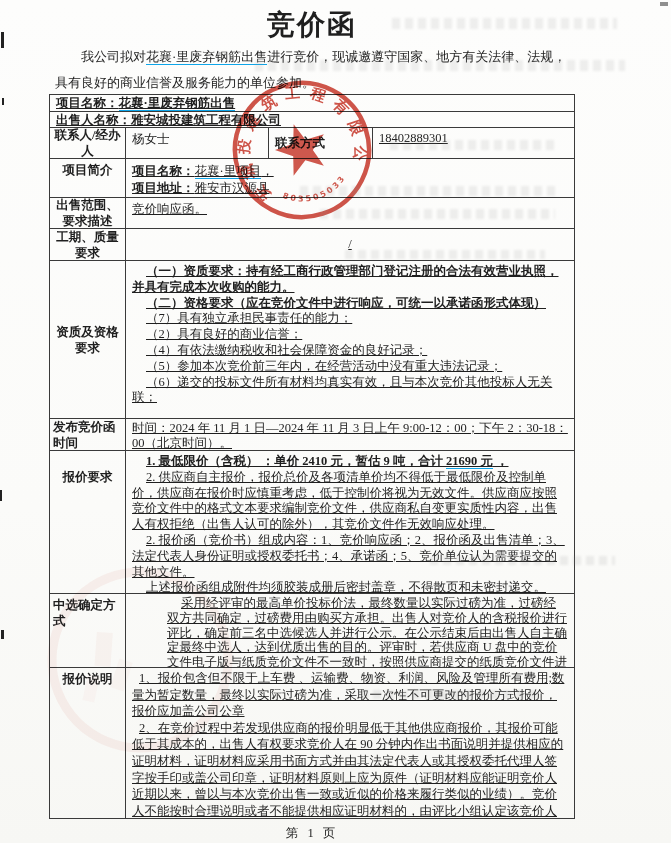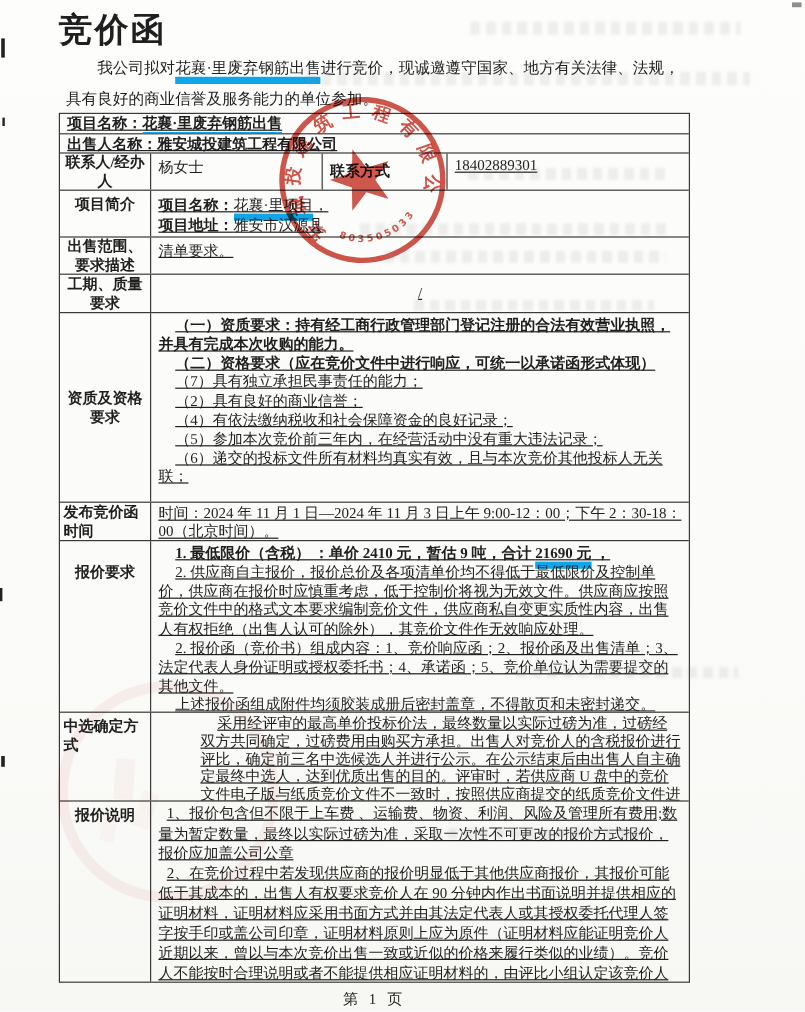--- a/index.html
+++ b/index.html
@@ -5,25 +5,25 @@
   html,body{margin:0;padding:0;}
   body{
     width:671px;height:843px;position:relative;overflow:hidden;
     background:linear-gradient(180deg,#fdfdfc 0%,#fbfbf9 60%,#f7f7f4 100%);
     font-family:"Liberation Serif","DejaVu Serif",serif;
     color:#1f1f1f;
   }
   .page{position:absolute;inset:0;}
   .doc-title{
     position:absolute;left:49px;top:6px;width:526px;
-    text-align:left;font-size:28px;font-weight:bold;letter-spacing:2px;
+    text-align:center;font-size:28px;font-weight:bold;letter-spacing:2px;
   }
   .intro{position:absolute;left:55px;top:44px;width:522px;font-size:13px;line-height:26px;}
   .intro .l1{text-indent:26px;white-space:nowrap;}
-  .u{border-bottom:6px solid #0ea5e9;padding-bottom:0px;}
+  .u{border-bottom:1px solid #0ea5e9;padding-bottom:0px;}
   
   .tbl{
     position:absolute;left:49px;top:94px;width:526px;
     border:1px solid #3a3a3a;box-sizing:border-box;
     font-size:12.5px;
   }
   .trow{display:flex;border-bottom:1px solid #3a3a3a;box-sizing:border-box;align-items:stretch;}
   .trow:last-child{border-bottom:none;}
   .cell{box-sizing:border-box;border-right:1px solid #3a3a3a;padding:1px 6px;overflow:hidden;}
   .cell:last-child{border-right:none;text-decoration:underline;}
@@ -86,21 +86,21 @@
     <div class="trow" style="height:39px">
       <div class="cell lc top">项目简介</div>
       <div class="cell vc" style="padding-top:4px;line-height:17px;">
         <div><span class="bold">项目名称：</span><span class="u">花襄·里项目</span><span>，</span></div>
         <div><span class="bold">项目地址：</span><span>雅安市汉源县</span></div>
       </div>
     </div>
 
     <div class="trow" style="height:31px">
       <div class="cell lc">出售范围、要求描述</div>
-      <div class="cell vc" style="padding-top:3px;">清单要求。</div>
+      <div class="cell vc" style="padding-top:3px;">竞价响应函。</div>
     </div>
 
     <div class="trow" style="height:32px">
       <div class="cell lc">工期、质量要求</div>
       <div class="cell vc center-slash">/</div>
     </div>
 
     <div class="trow" style="height:158px">
       <div class="cell lc">资质及资格要求</div>
       <div class="cell vc lh16" style="padding-top:3px;">

